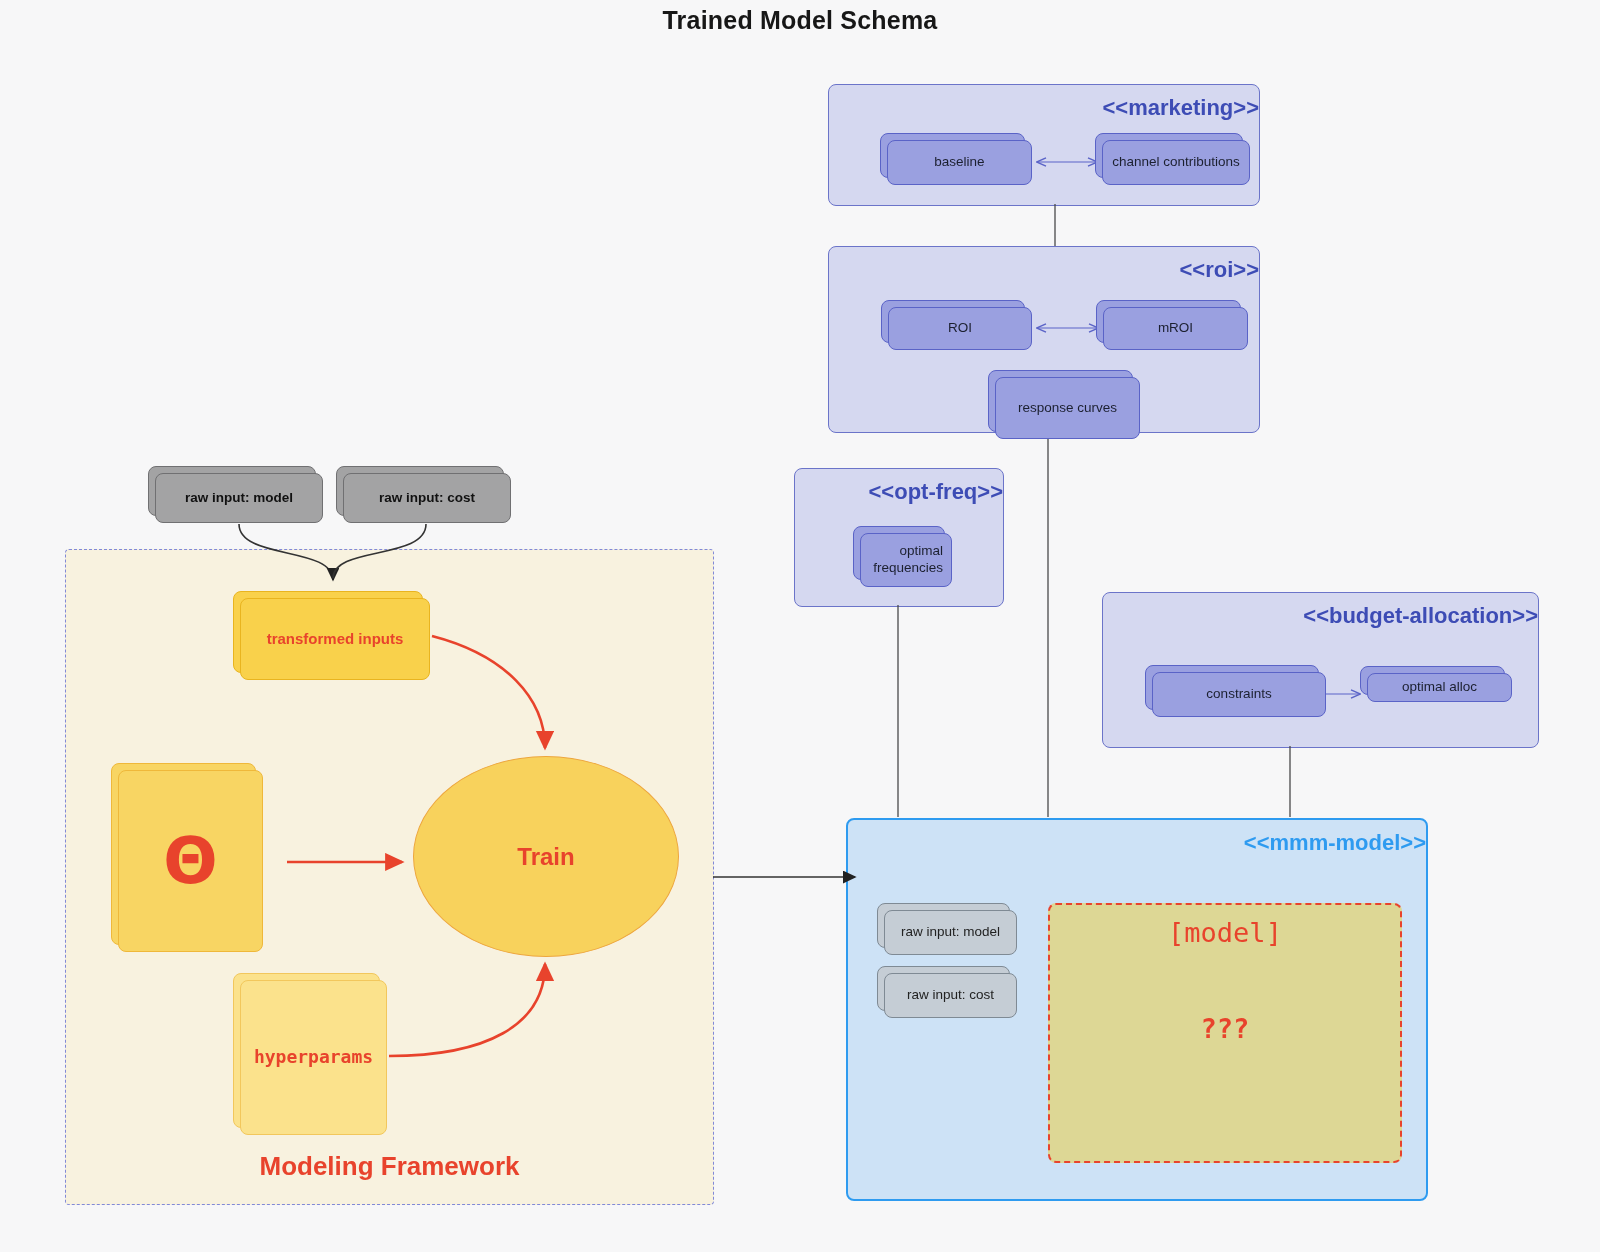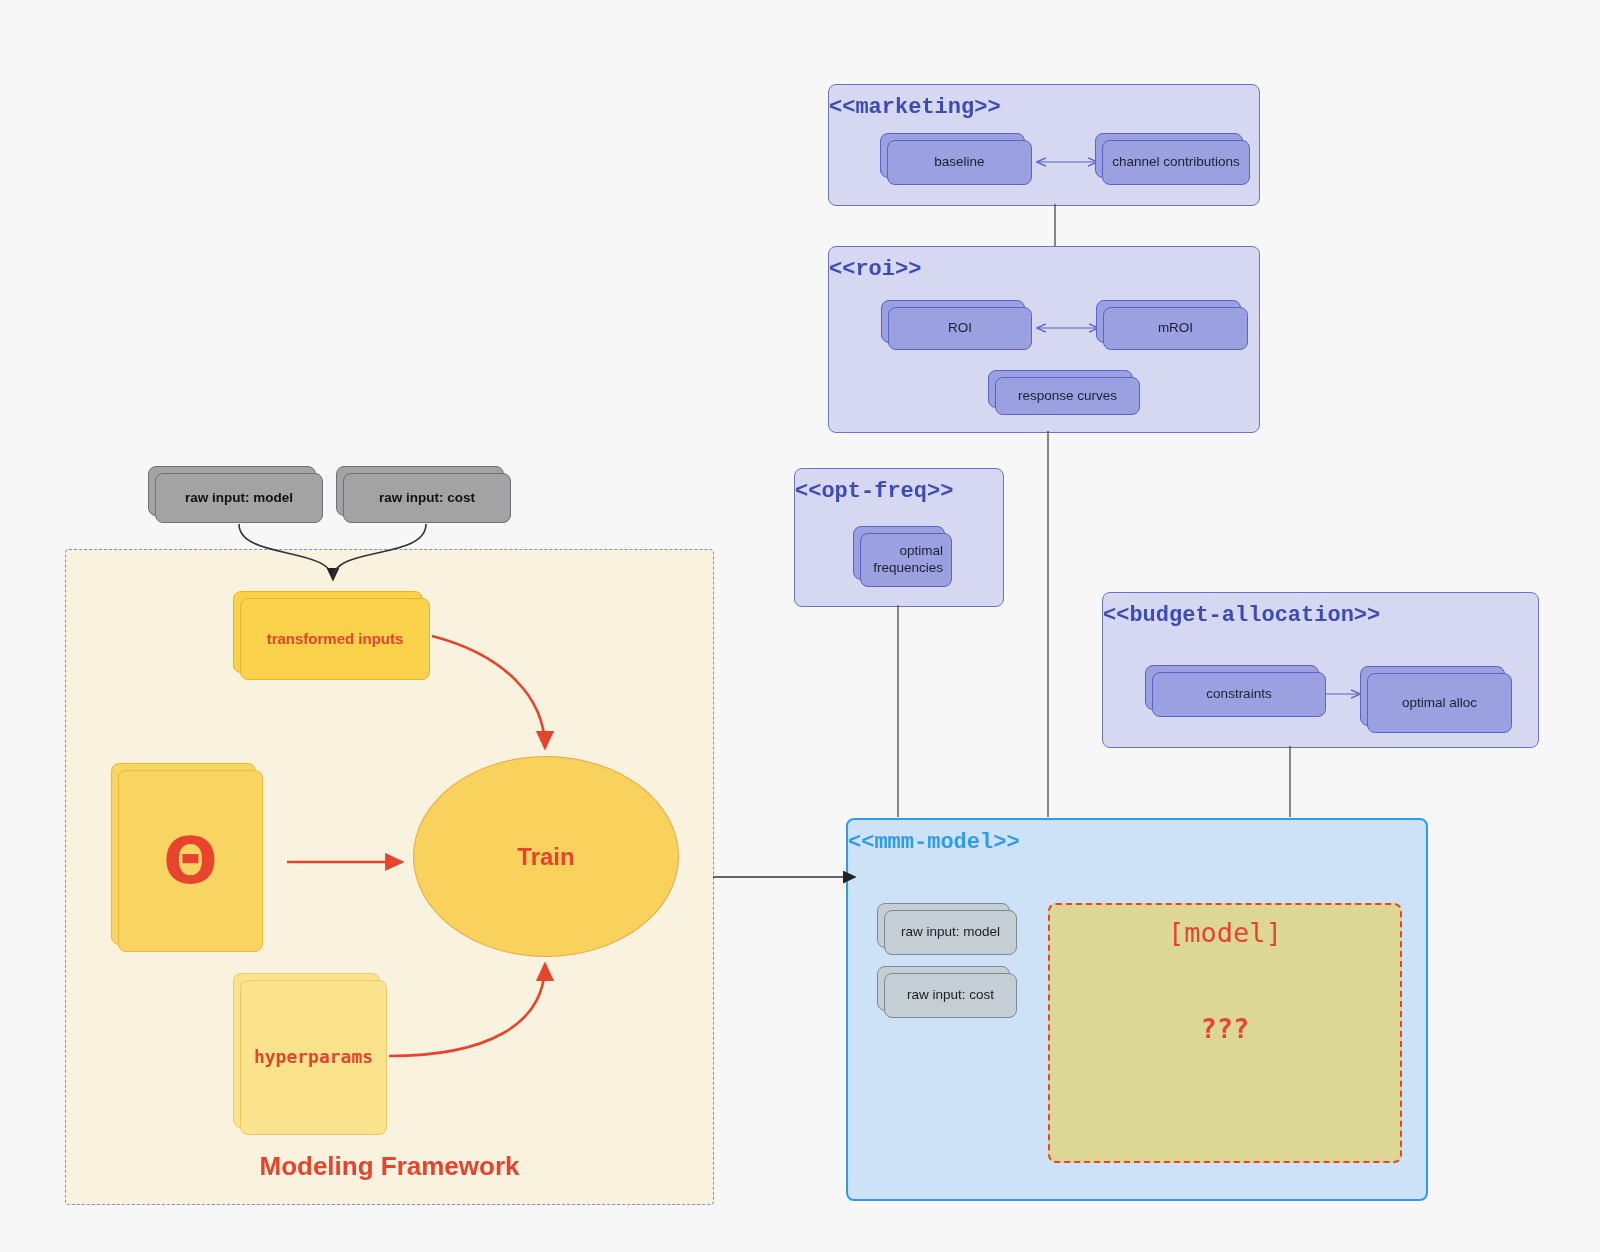--- a/index.html
+++ b/index.html
@@ -5,22 +5,22 @@
   html,body{margin:0;padding:0;background:#f7f7f8;}
   .canvas{position:relative;width:1600px;height:1252px;background:#f7f7f8;
           font-family:"Liberation Sans", sans-serif;overflow:hidden;}
 
   .page-title{position:absolute;left:0;top:6px;width:1600px;text-align:center;
     font-size:25px;font-weight:bold;color:#171717;letter-spacing:.2px;}
 
   
   .cluster{position:absolute;z-index:1;background:#d5d8f0;border:1.5px solid #6b74c9;
     border-radius:8px;}
-  .cluster-title{position:absolute;top:10px;left:0;width:100%;text-align:left;
-    font-family:Liberation Mono, monospace;font-weight:bold;font-size:22px;color:#3d4cb5;}
+  .cluster-title{position:absolute;top:10px;left:0;width:100%;text-align:right;
+    font-family:Liberation Sans, sans-serif;font-weight:bold;font-size:22px;color:#3d4cb5;}
   .cluster.mmm{background:#cde2f6;border:2px solid #2e9bf0;}
   .cluster.mmm .cluster-title{color:#2e9bf0;}
   .cluster.framework{background:#f8f2df;border:1.6px dashed #8189d8;border-radius:4px;}
   .framework-caption{position:absolute;bottom:22px;left:0;width:100%;text-align:center;
     font-size:26px;font-weight:bold;color:#e8432c;}
 
   
   .nodebox{position:absolute;z-index:3;}
   .card{position:absolute;border-radius:8px;background:var(--fill);
         border:1.4px solid var(--stroke);}
@@ -60,20 +60,21 @@
   .gline{stroke:#4a4a4a;stroke-width:1.3;fill:none;}
   .bline{stroke:#333333;stroke-width:1.6;fill:none;}
   .pline{stroke:#5a63c7;stroke-width:1.2;fill:none;}
   .rline{stroke:#e8432c;stroke-width:2.6;fill:none;}
 </style>
 </head>
 <body>
 
 <div class="canvas">
 
+  <div class="page-title">Trained Model Schema</div>
 
   <svg class="wires" width="1600" height="1252" viewBox="0 0 1600 1252">
     <defs>
       <marker id="arrB" markerWidth="9" markerHeight="9" refX="7.5" refY="4" orient="auto">
         <path d="M0,0 L8.5,4 L0,8 z" fill="#222"></path>
       </marker>
       <marker id="arrPe" markerWidth="9" markerHeight="9" refX="8" refY="4" orient="auto">
         <path d="M0.5,0.5 L8.5,4 L0.5,7.5" fill="none" stroke="#5a63c7" stroke-width="1.2"></path>
       </marker>
       <marker id="arrPs" markerWidth="9" markerHeight="9" refX="0.5" refY="4" orient="auto">
@@ -122,21 +123,21 @@
     <div class="card front">
         <span>ROI</span>
       </div>
   </div>
   <div class="nodebox purple" style="left:1103px;top:307px;width:145px;height:43px">
     <div class="card back"></div>
     <div class="card front">
         <span>mROI</span>
       </div>
   </div>
-  <div class="nodebox purple" style="left:995px;top:377px;width:145px;height:38px">
+  <div class="nodebox purple" style="left:995px;top:377px;width:145px;height:62px">
     <div class="card back"></div>
     <div class="card front">
         <span>response curves</span>
       </div>
   </div>
 
   <div class="cluster" style="left:794px;top:468px;width:208px;height:137px">
     <div class="cluster-title">&lt;&lt;opt-freq&gt;&gt;</div>
   </div>
   <div class="nodebox purple" style="left:860px;top:533px;width:92px;height:54px">
@@ -148,21 +149,21 @@
 
   <div class="cluster" style="left:1102px;top:592px;width:435px;height:154px">
     <div class="cluster-title">&lt;&lt;budget-allocation&gt;&gt;</div>
   </div>
   <div class="nodebox purple" style="left:1152px;top:672px;width:174px;height:45px">
     <div class="card back"></div>
     <div class="card front">
         <span>constraints</span>
       </div>
   </div>
-  <div class="nodebox purple" style="left:1367px;top:673px;width:145px;height:60px">
+  <div class="nodebox purple" style="left:1367px;top:673px;width:145px;height:29px">
     <div class="card back"></div>
     <div class="card front">
         <span>optimal alloc</span>
       </div>
   </div>
 
   <div class="cluster mmm" style="left:846px;top:818px;width:578px;height:379px">
     <div class="cluster-title">&lt;&lt;mmm-model&gt;&gt;</div>
   </div>
   <div class="nodebox graylight" style="left:884px;top:910px;width:133px;height:45px">

